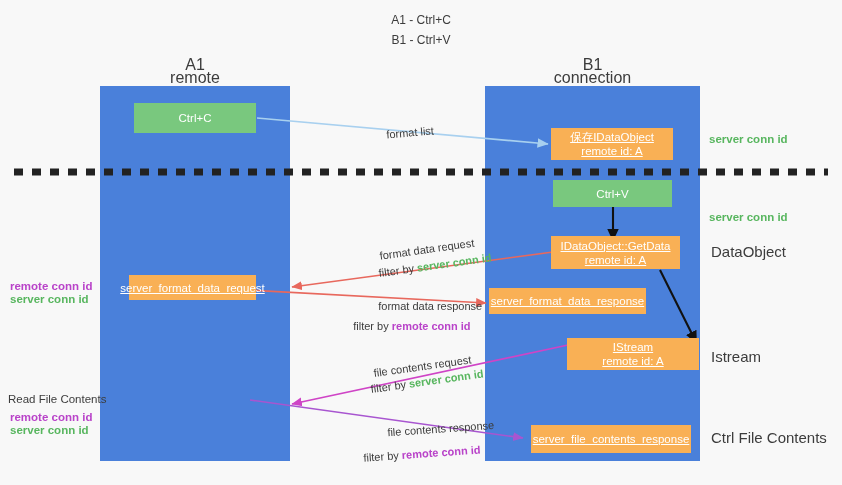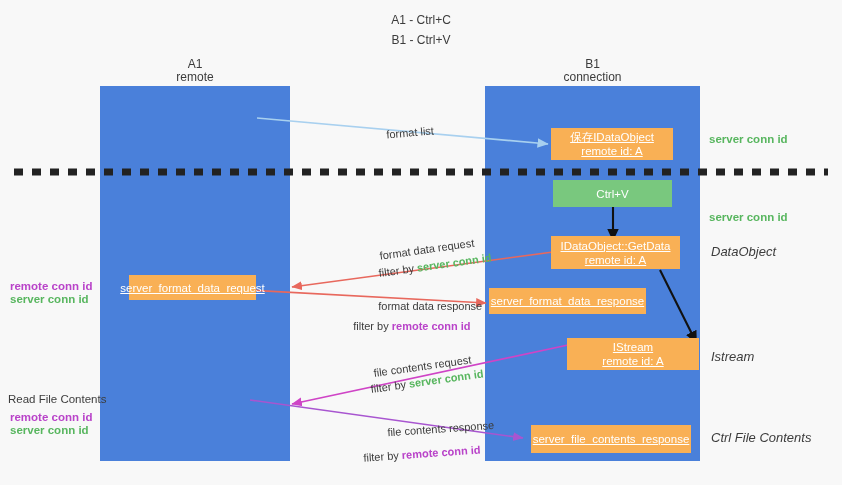--- a/index.html
+++ b/index.html
@@ -24,21 +24,21 @@
     text-align: center;
     font-size: 12px;
     line-height: 20px;
     color: #3c3c3c;
     white-space: pre;
   }
   
   .lane-header {
     position: absolute;
     text-align: center;
-    font-size: 12px;
+    font-size: 16px;
     line-height: 13px;
     color: #3c3c3c;
   }
   .lane-header .l1 { display:block; }
   .lane-header .l2 { display:block; }
   
   .lane {
     position: absolute;
     background: #4a80da;
   }
@@ -79,25 +79,24 @@
   .edge-lbl .p { color: #b943c9; font-weight: bold; }
   
   #arrows {
     position: absolute;
     left: 0; top: 0;
     width: 842px; height: 485px;
     pointer-events: none;
   }
   .right-lbl {
     position: absolute;
-    font-size: 13px;
-    line-height: 14px;
-    color: #3c3c3c;
-    white-space: pre;
-    font-style: italic;
+    font-size: 15px;
+    line-height: 14px;
+    color: #3c3c3c;
+    white-space: pre;
   }
 </style>
 </head>
 <body>
 
 <div id="canvas">
 
   <div class="title">A1 - Ctrl+C
 B1 - Ctrl+V</div>
 
@@ -142,20 +141,23 @@
 
     <line x1="248" y1="290" x2="486" y2="303" stroke="#e8685d" stroke-width="1.6" marker-end="url(#ah-red)"></line>
 
     <line x1="568" y1="345" x2="292" y2="404" stroke="#cf44c6" stroke-width="1.6" marker-end="url(#ah-magenta)"></line>
 
     <line x1="250" y1="400" x2="523" y2="438" stroke="#a855d0" stroke-width="1.6" marker-end="url(#ah-purple)"></line>
 
     <line x1="14" y1="172" x2="828" y2="172" stroke="#222222" stroke-width="7" stroke-dasharray="9 9"></line>
   </svg>
 
+  <div class="box green" style="left:134px; top:103px; width:122px; height:30px;">
+    <span>Ctrl+C</span>
+  </div>
 
   <div class="box orange" style="left:551px; top:128px; width:122px; height:32px;">
     <span>保存IDataObject</span>
     <span>remote id: A</span>
   </div>
 
   <div class="box green" style="left:553px; top:180px; width:119px; height:27px;">
     <span>Ctrl+V</span>
   </div>
 

